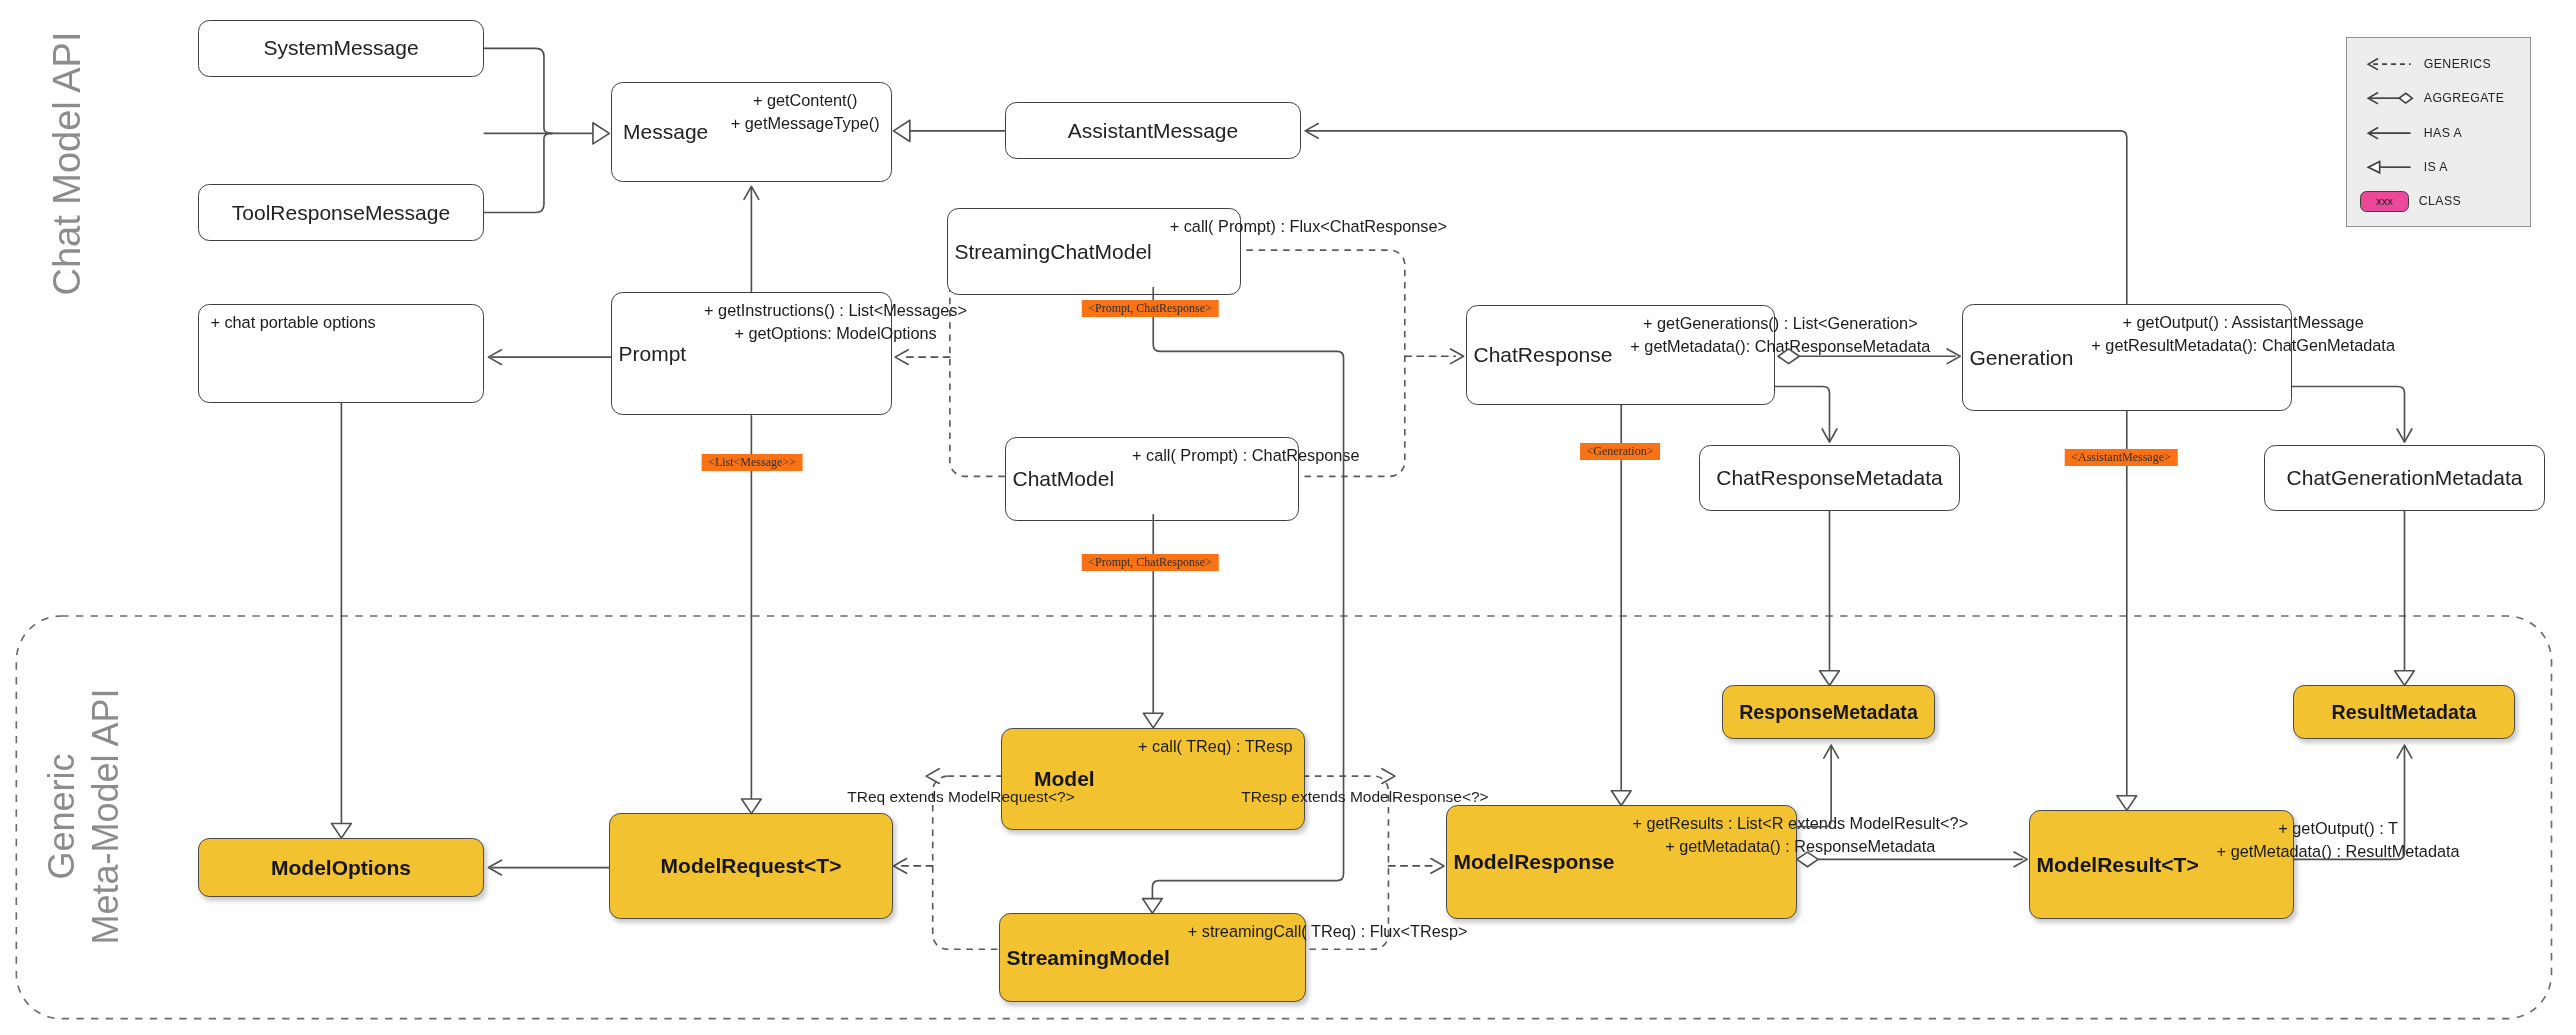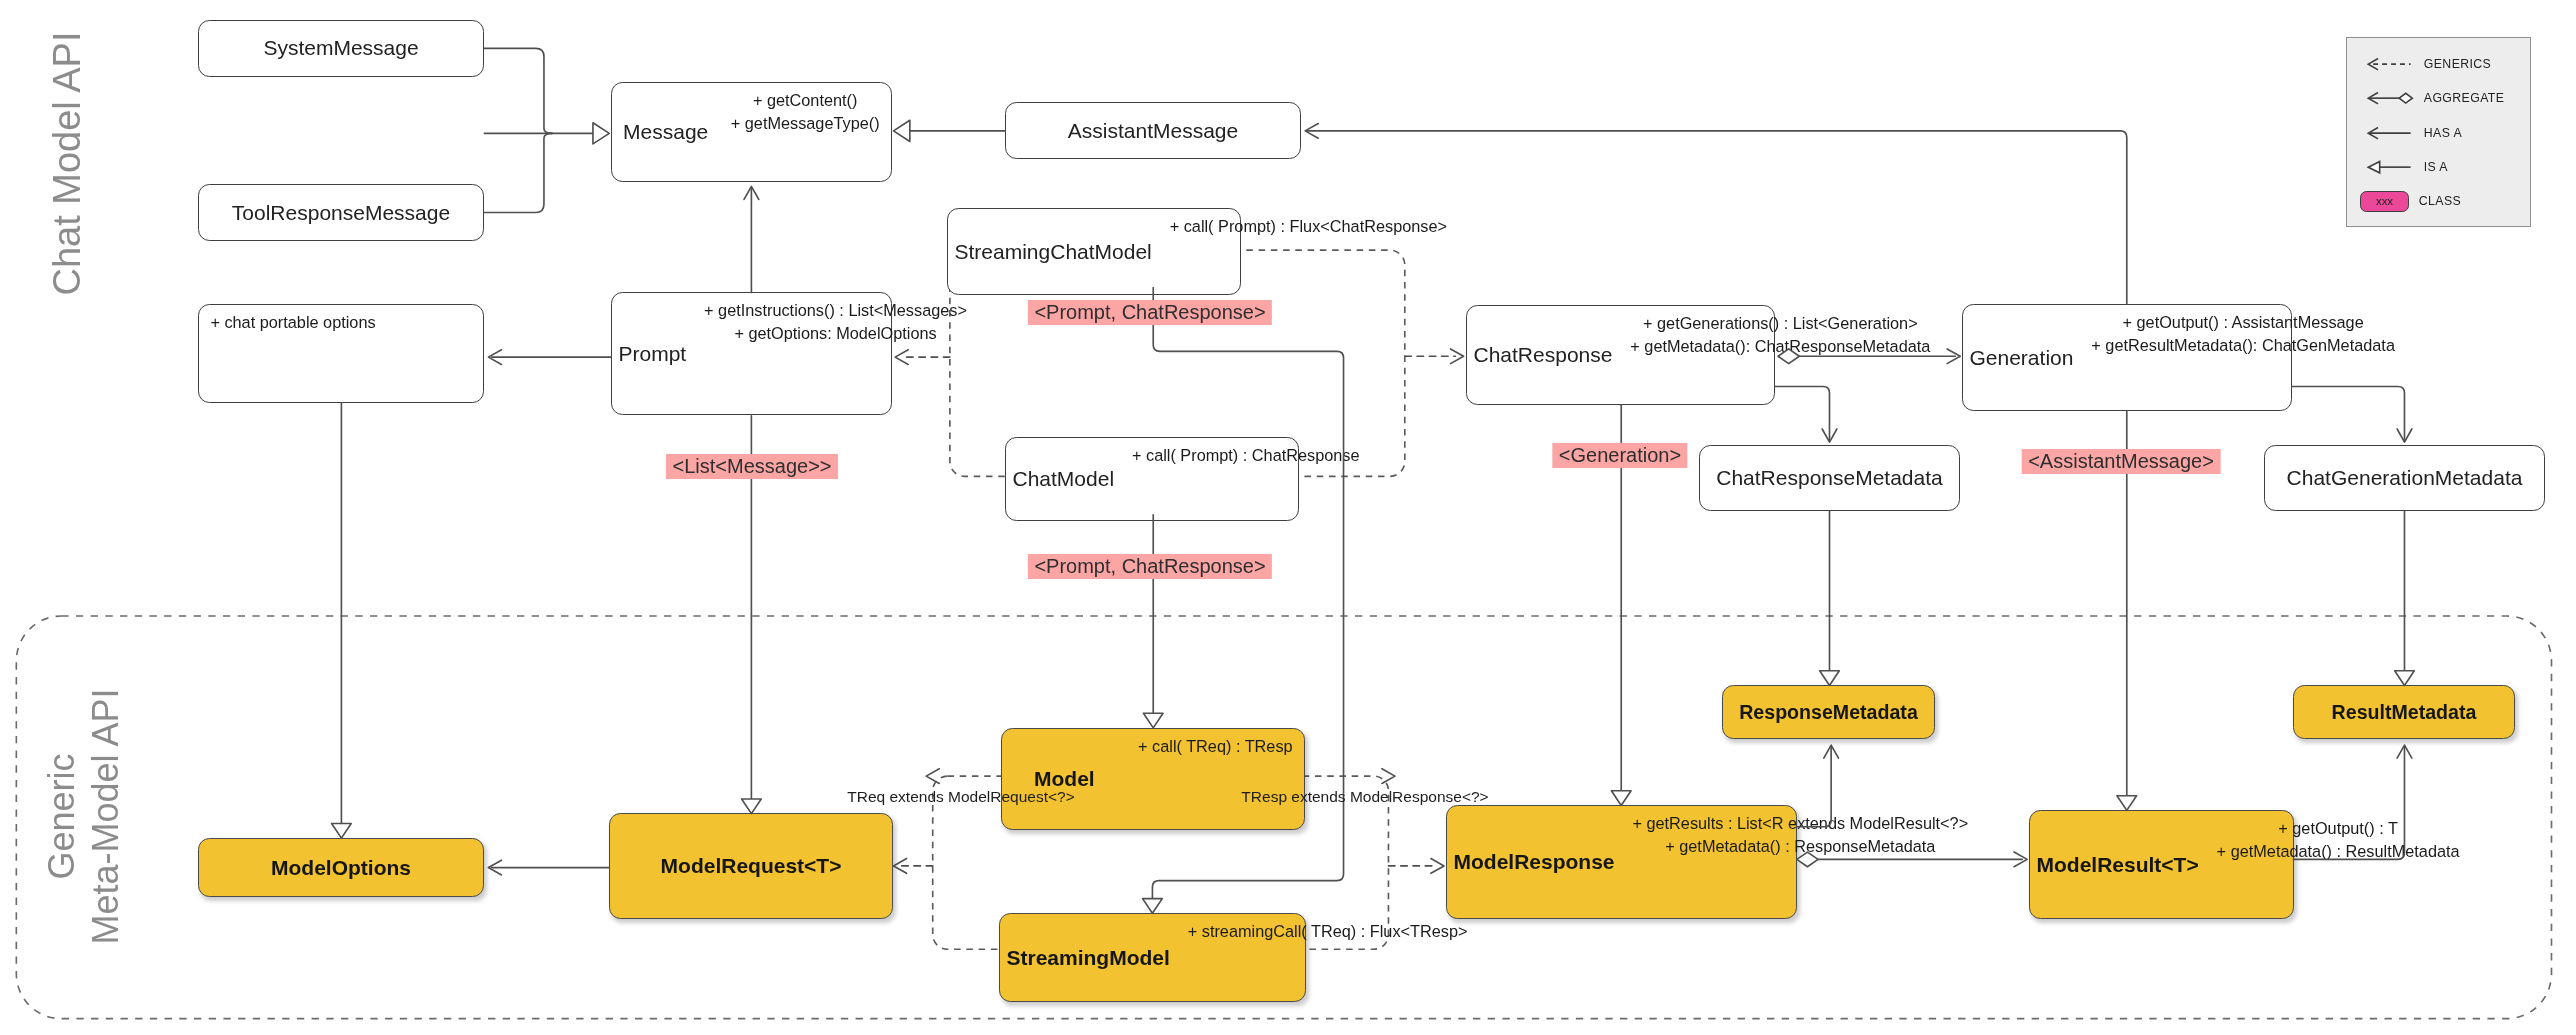--- a/index.html
+++ b/index.html
@@ -12,22 +12,22 @@
            display:flex;flex-direction:row;box-sizing:border-box;z-index:2;}
   .uml-box.yellow{background:#F2C230;border-color:#4a4a4a;box-shadow:2.5px 3.3px 4.1px rgba(0,0,0,0.20);}
   .uml-title{flex:1 1 auto;display:flex;align-items:center;justify-content:center;
              font-size:21px;color:#222;white-space:nowrap;padding:1.6px 6.5px;}
   .yellow .uml-title{font-weight:bold;color:#161616;}
   .uml-sep{border-top:1.6px solid #3f3f3f;height:0;flex:0 0 auto;}
   .uml-body{flex:0 0 auto;padding:5.7px 11.4px 9px 11.4px;}
   .uml-body.empty{padding:0;height:14.7px;}
   .uml-body.empty.short{height:12.3px;}
   .uml-method{font-size:16.3px;line-height:23px;color:#1b1b1b;white-space:nowrap;text-align:center;}
-  .line-label{position:absolute;transform:translateX(-50%);background:#fca5a5;color:#2e2e2e;
-              font-size:20px;white-space:nowrap;padding:0.8px 6.5px;z-index:4;}
+  .line-label{position:absolute;transform:translateX(-50%);background:#f97316;color:#2e2e2e;
+              font-size:12px;white-space:nowrap;padding:0.8px 6.5px;z-index:4;font-family:Liberation Serif, serif;}
   .bound-label{position:absolute;transform:translateX(-50%);color:#1d1d1d;font-size:15.5px;
                white-space:nowrap;z-index:4;margin-top:36px;}
   .section-title{position:absolute;color:#8c8c8c;text-align:center;transform:rotate(-90deg);z-index:1;}
   .section-title .l{display:block;}
   #chat-api-title{left:-178px;top:139px;width:490px;height:49px;line-height:49px;font-size:38px;}
   #generic-api-title{left:-160px;top:771px;width:490px;height:91px;line-height:44px;font-size:36px;}
   .legend{position:absolute;left:2346px;top:37px;width:185px;height:190px;background:#ededed;
           border:1.6px solid #8f8f8f;box-sizing:border-box;display:flex;flex-direction:column;
           justify-content:space-between;padding:16.3px 13px 14.7px 13px;z-index:2;}
   .legend-row{display:flex;align-items:center;gap:9.8px;height:19.6px;}

